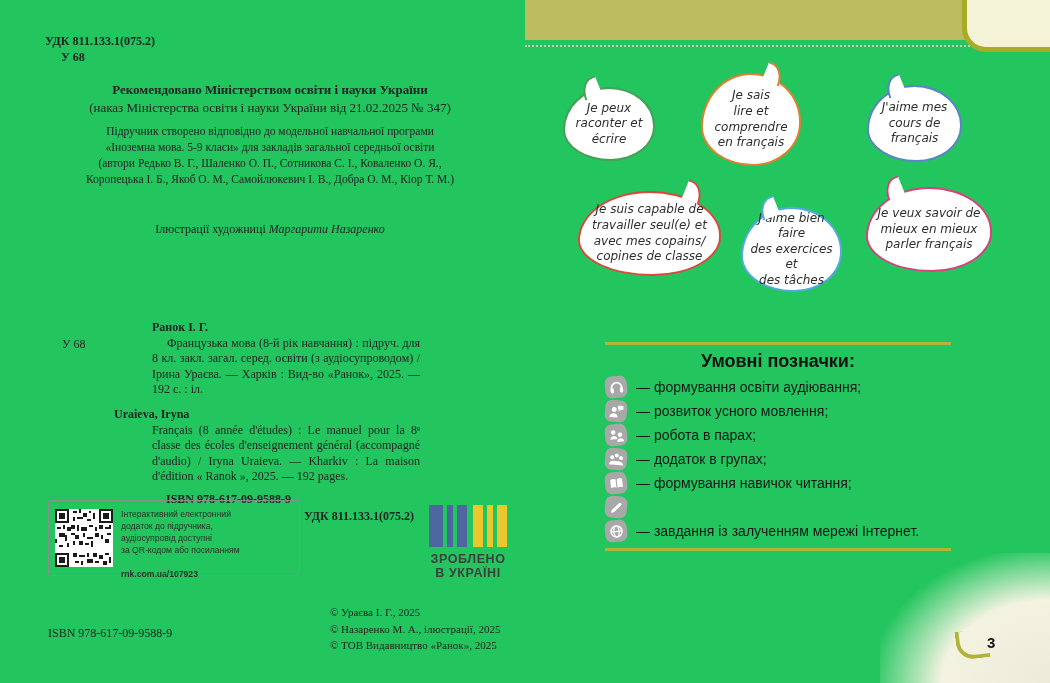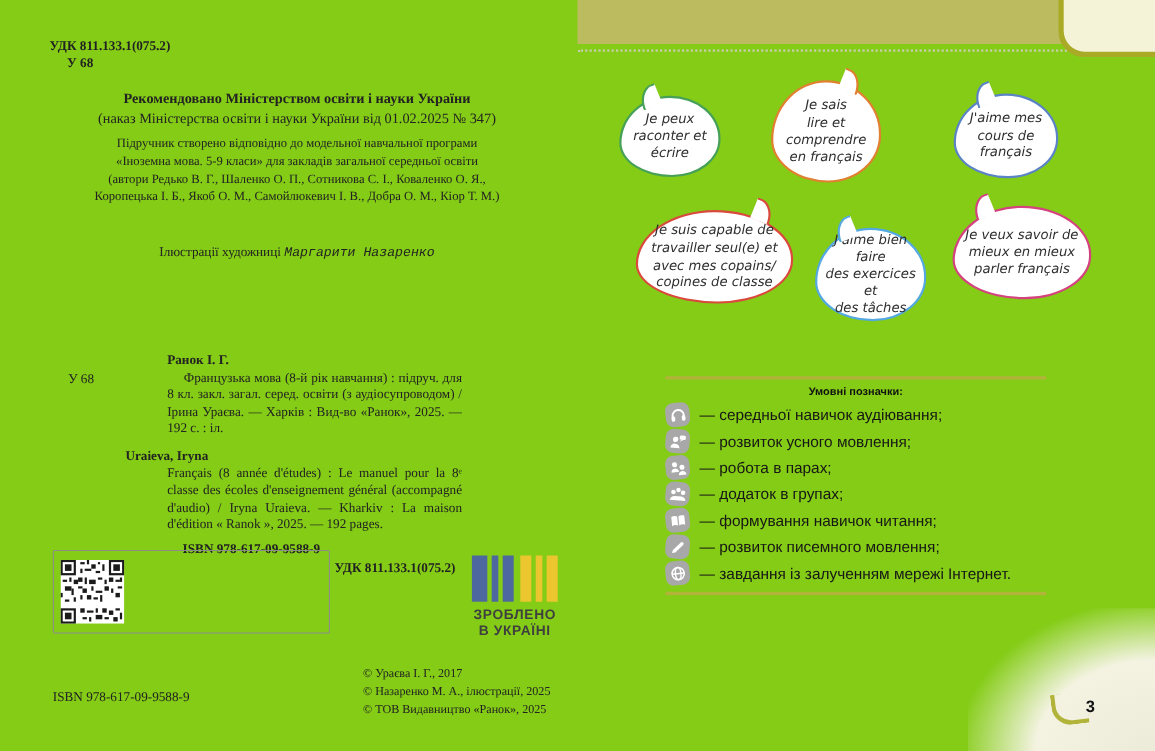--- a/index.html
+++ b/index.html
@@ -1,32 +1,32 @@
 <!DOCTYPE html>
 <html><head>
 <meta charset="utf-8">
 <style>
   * { margin:0; padding:0; box-sizing:border-box; }
   html,body { width:1050px; height:683px; background:#fff; }
-  .page { position:relative; width:1050px; height:683px; background:#84cc16; overflow:hidden;
+  .page { position:relative; width:1050px; height:683px; background:#22c55e; overflow:hidden;
           font-family:"Liberation Serif", serif; color:#222; }
 
   
   .udc-top { position:absolute; left:45px; top:33px; font-size:12px; font-weight:bold; line-height:1.35; }
   .udc-top .code { margin-left:16px; }
 
   .recommend { position:absolute; left:35px; top:81px; width:470px; text-align:center;
                font-size:13px; line-height:1.4; }
   .recommend .l1 { font-weight:bold; }
 
   .program { position:absolute; left:25px; top:124px; width:490px; text-align:center;
              font-size:11.5px; line-height:1.38; white-space:pre-line; }
 
   .illustrator { position:absolute; left:35px; top:222px; width:470px; text-align:center; font-size:12px; }
-  .illustrator .name { font-style:italic;font-family:Liberation Mono, monospace; }
+  .illustrator .name { font-style:italic; }
 
   .catalog { position:absolute; left:62px; top:320px; width:352px; font-size:12px; line-height:1.3; }
   .cat-author { margin-left:90px; font-weight:bold; }
   .cat-row { position:relative; }
   .cat-code { position:absolute; left:0; top:1px; font-size:12px; }
   .cat-text { margin-left:90px; width:268px; text-align:justify; text-indent:15px; }
   .cat-author-fr { margin-left:52px; font-weight:bold; margin-top:9px; }
   .cat-text-fr { margin-left:90px; width:268px; text-align:justify; }
   .cat-isbn { margin-left:104px; margin-top:7px; font-weight:bold; }
   .cat-udc { text-align:right; font-weight:bold; margin-top:1px; }
@@ -63,21 +63,21 @@
             line-height:1.3; white-space:pre-line; }
   .tail { position:absolute; width:18px; height:20px; background:#fff; }
   .tail-left  { border-top:2px solid var(--c); border-left:2px solid var(--c);
                 border-top-left-radius:16px 22px; transform:rotate(-22deg); top:-11px; left:16px; }
   .tail-right { border-top:2px solid var(--c); border-right:2px solid var(--c);
                 border-top-right-radius:16px 22px; transform:rotate(22deg); top:-11px; right:16px; }
 
   .legend { position:absolute; left:605px; top:342px; width:346px;
             border-top:3px solid #b2b43a; padding-top:6px;
             font-family:"Liberation Sans", sans-serif; }
-  .legend-title { text-align:center; font-weight:bold; font-size:10px; color:#111; margin-bottom:4px; }
+  .legend-title { text-align:center; font-weight:bold; font-size:18px; color:#111; margin-bottom:4px; }
   .legend-item { display:flex; align-items:center; margin:2px 0; }
   .legend-icon { width:22px; height:22px; background:#a8a8a8; border-radius:7px; flex:none;
                  display:flex; align-items:center; justify-content:center; }
   .legend-icon svg { width:19px; height:19px; }
   .rot-a { transform:rotate(-6deg); } .rot-b { transform:rotate(5deg); }
   .legend-label { margin-left:9px; font-size:14px; color:#161616; }
   .legend-bottom { border-top:3px solid #b2b43a; margin-top:6px; }
 
   .corner-grad { position:absolute; right:0; bottom:0; width:170px; height:130px;
                  background:radial-gradient(ellipse at 100% 100%, #ecead9 0%, #f4f3e2 45%, rgba(255,255,255,0) 75%); }
@@ -92,21 +92,21 @@
 
 <div class="page">
 
   <div class="udc-top">
     <div>УДК 811.133.1(075.2)</div>
     <div class="code">У 68</div>
   </div>
 
   <div class="recommend">
     <div class="l1">Рекомендовано Міністерством освіти і науки України</div>
-    <div>(наказ Міністерства освіти і науки України від 01.02.2025 № 347)</div>
+    <div>(наказ Міністерства освіти і науки України від 21.02.2025 № 347)</div>
   </div>
 
   <div class="program">Підручник створено відповідно до модельної навчальної програми
 «Іноземна мова. 5-9 класи» для закладів загальної середньої освіти
 (автори Редько В. Г., Шаленко О. П., Сотникова С. І., Коваленко О. Я.,
 Коропецька І. Б., Якоб О. М., Самойлюкевич І. В., Добра О. М., Кіор Т. М.)</div>
 
   <div class="illustrator">
     <span>Ілюстрації художниці </span><span class="name">Маргарити Назаренко</span>
   </div>
@@ -183,41 +183,48 @@
           <rect x="22" y="23" width="2" height="2"></rect>
           <rect x="25" y="22" width="2" height="1"></rect>
         <rect x="27" y="24" width="1" height="3"></rect>
           <rect x="10" y="26" width="2" height="1"></rect>
           <rect x="13" y="26" width="1" height="2"></rect>
         <rect x="16" y="25" width="3" height="2"></rect>
           <rect x="20" y="26" width="2" height="1"></rect>
           <rect x="24" y="26" width="2" height="2"></rect>
       </g>
     </svg>
+    <div class="qr-note">
+      <span>Інтерактивний електронний
+додаток до підручника,
+аудіосупровід доступні
+за QR-кодом або посиланням</span><br>
+      <span class="qr-link">rnk.com.ua/107923</span>
+    </div>
   </div>
 
   <div class="miu">
     <div class="miu-bars">
       <div class="b1" style="background:#4d679f"></div>
       <div class="b2" style="background:#4d679f"></div>
       <div class="b3" style="background:#4d679f"></div>
       <div class="b4" style="background:#ecc62f"></div>
       <div class="b5" style="background:#ecc62f"></div>
       <div class="b6" style="background:#ecc62f"></div>
     </div>
     <div class="miu-text">
       <div>ЗРОБЛЕНО</div>
       <div>В УКРАЇНІ</div>
     </div>
   </div>
 
   <div class="isbn-bottom">ISBN 978-617-09-9588-9</div>
 
   <div class="copyright">
-    <div>© Ураєва І. Г., 2017</div>
+    <div>© Ураєва І. Г., 2025</div>
     <div>© Назаренко М. А., ілюстрації, 2025</div>
     <div>© ТОВ Видавництво «Ранок», 2025</div>
   </div>
 
   <div class="band" style="background:#bdbb60"></div>
   <div class="dotted"></div>
   <div class="corner-curl"></div>
 
   <div class="bubble" style="--c:#e08030; left:701px; top:73px; width:100px; height:93px;">
     <span class="tail tail-right"></span>
@@ -262,21 +269,21 @@
     <div class="legend-title">Умовні позначки:</div>
 
     <div class="legend-item">
       <span class="legend-icon rot-a">
         <svg viewBox="0 0 24 24">
             <path d="M5.5 13.5v-1a6.5 6.5 0 0 1 13 0v1" stroke="#fff" stroke-width="2.2" fill="none"></path>
             <rect x="4" y="12.5" width="4.2" height="6.5" rx="2" fill="#fff"></rect>
             <rect x="15.8" y="12.5" width="4.2" height="6.5" rx="2" fill="#fff"></rect>
           </svg>
       </span>
-      <span class="legend-label">— середньої навичок аудіювання;</span>
+      <span class="legend-label">— формування освіти аудіювання;</span>
     </div>
 
     <div class="legend-item">
       <span class="legend-icon rot-b">
         <svg viewBox="0 0 24 24" fill="#fff">
             <circle cx="9" cy="9.6" r="3.1"></circle>
             <path d="M3.8 19.5c0-3 2.2-5 5.2-5s5.2 2 5.2 5z"></path>
             <rect x="13.5" y="4.5" width="7" height="5" rx="1.6"></rect>
             <path d="M15.5 9.5l-1.6 2.4 4-2.4z"></path>
           </svg>
@@ -316,21 +323,20 @@
       </span>
       <span class="legend-label">— формування навичок читання;</span>
     </div>
 
     <div class="legend-item">
       <span class="legend-icon rot-b">
         <svg viewBox="0 0 24 24" fill="#fff">
             <path d="M5.5 19.2l.9-3.6 8.2-9.3a1.9 1.9 0 0 1 2.7-.2 1.9 1.9 0 0 1 .2 2.7l-8.2 9.3z"></path>
           </svg>
       </span>
-      <span class="legend-label">— розвиток писемного мовлення;</span>
     </div>
 
     <div class="legend-item">
       <span class="legend-icon rot-a">
         <svg viewBox="0 0 24 24">
             <circle cx="12" cy="12" r="7" fill="none" stroke="#fff" stroke-width="1.8"></circle>
             <ellipse cx="12" cy="12" rx="3.2" ry="7" fill="none" stroke="#fff" stroke-width="1.6"></ellipse>
             <path d="M5 12h14" stroke="#fff" stroke-width="1.6"></path>
           </svg>
       </span>

